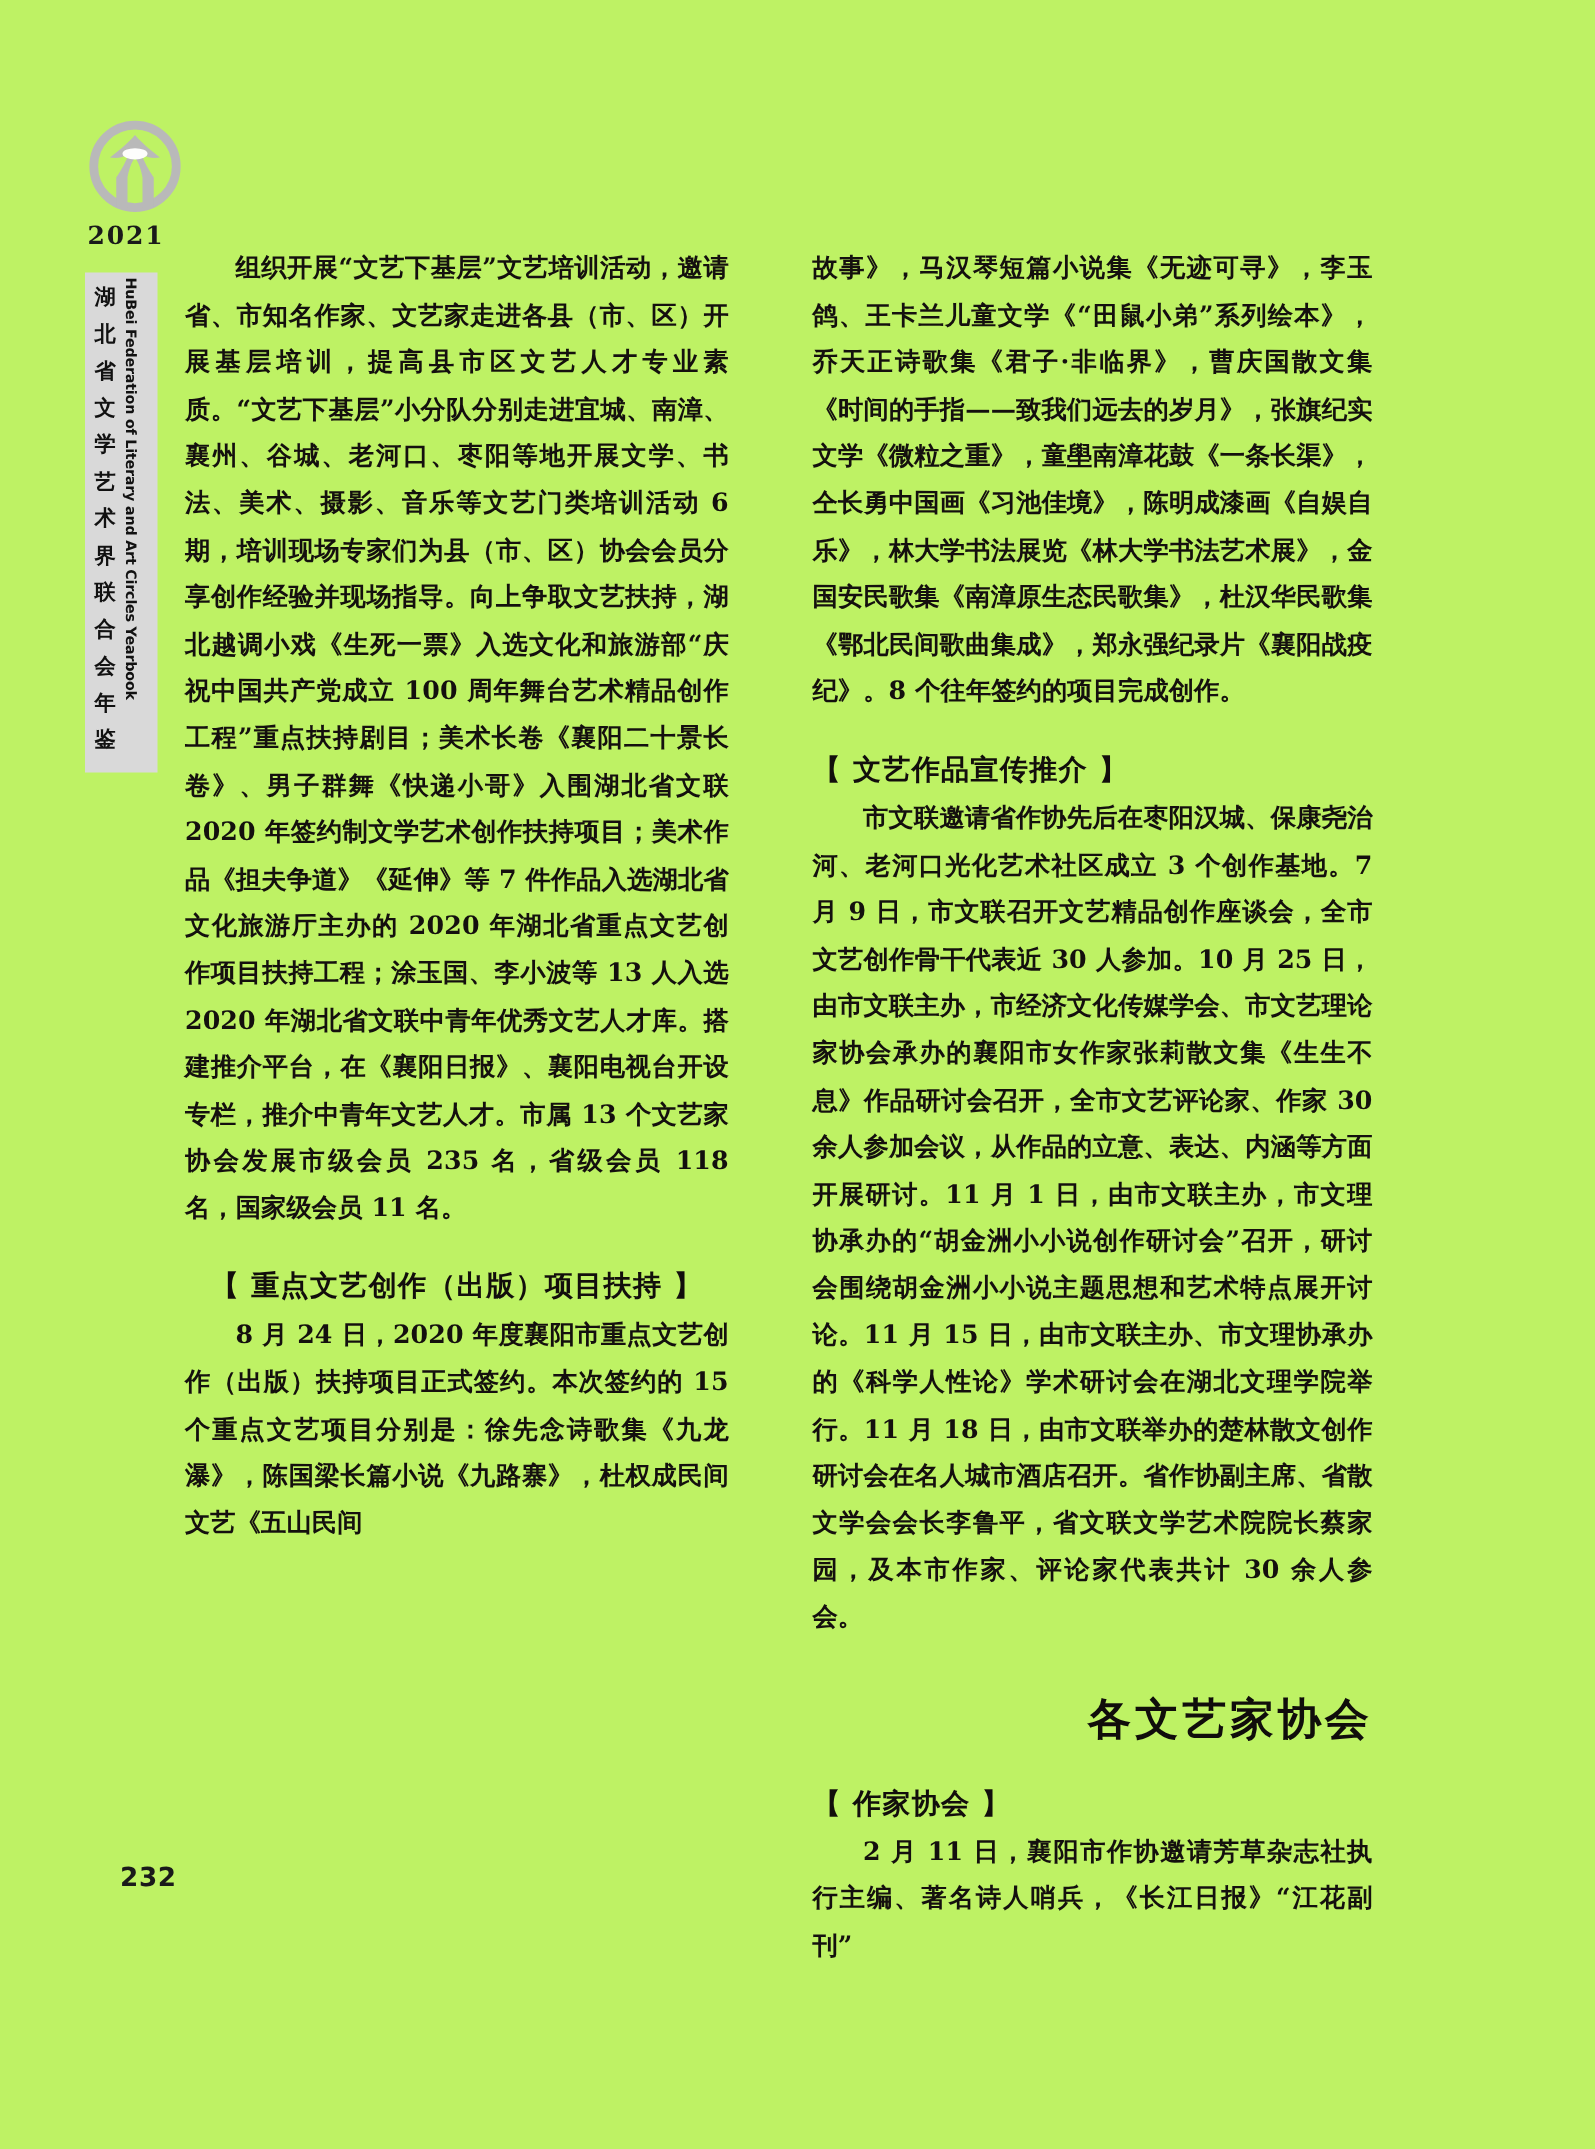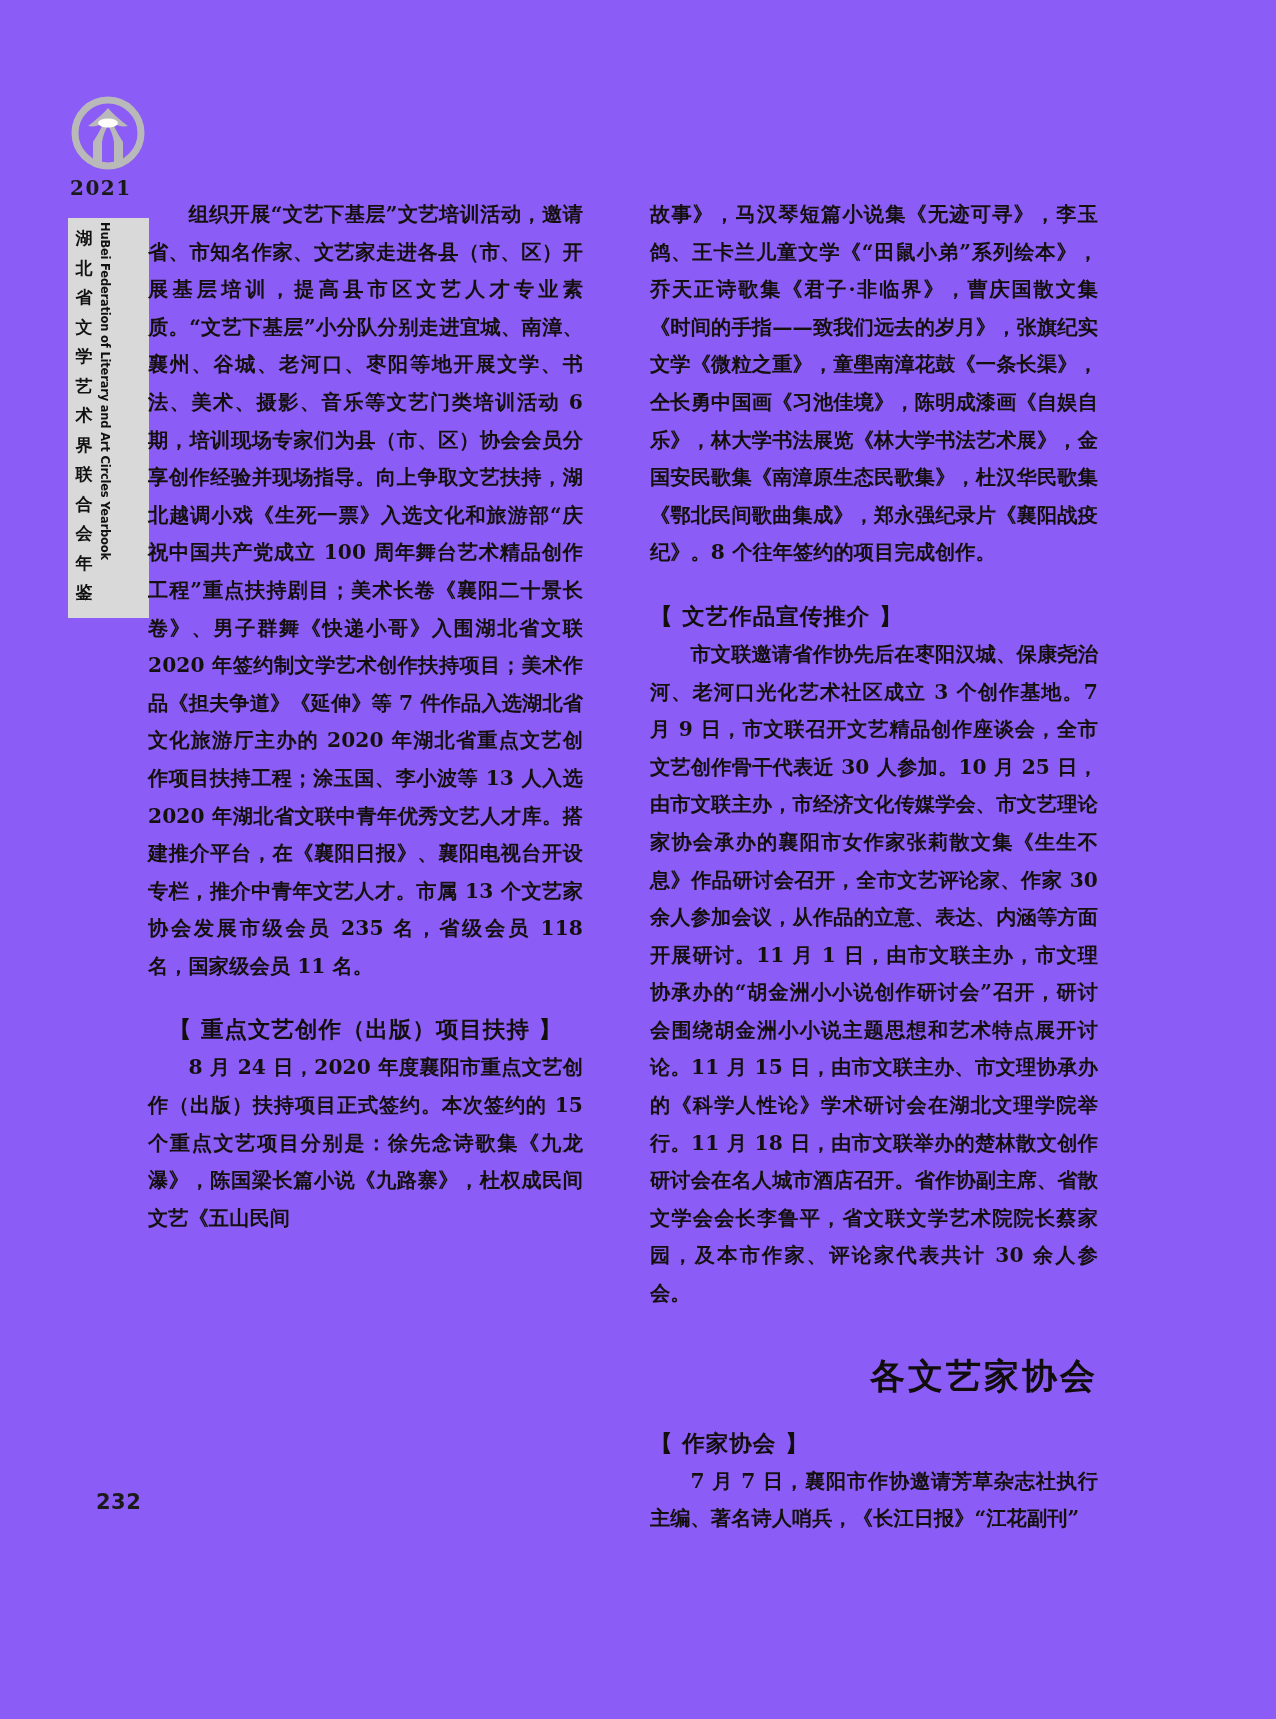--- a/index.html
+++ b/index.html
@@ -13,21 +13,21 @@
     position: relative;
     font-family: "DejaVu Serif", "Liberation Serif", serif;
     color: #17120f;
     overflow: hidden;
   }
 
   
   .page {
     position: absolute;
     inset: 0;
-    background: #8b5cf6;
+    background: #bef264;
   }
 
   
   .margin-col {
     position: absolute;
     left: 62px;
     top: 96px;
     width: 92px;
   }
   .logo-wrap {
@@ -43,21 +43,21 @@
     font-size: 20px;
     letter-spacing: 1.5px;
     color: #1a1a1a;
     margin-left: 8px;
     margin-top: 2px;
   }
 
   .vbar {
     margin-top: 18px;
     margin-left: 6px;
-    width: 81px;
+    width: 58px;
     height: 400px;
     background: #d9d9d9;
     position: relative;
   }
   .vbar-cn {
     position: absolute;
     left: 2px;
     top: 6px;
     width: 28px;
     font-family: "DejaVu Sans", "Liberation Sans", sans-serif;
@@ -180,16 +180,16 @@
   <div class="col col-right">
 
     <p class="body noindent">故事》，马汉琴短篇小说集《无迹可寻》，李玉鸽、王卡兰儿童文学《“田鼠小弟”系列绘本》，乔天正诗歌集《君子·非临界》，曹庆国散文集《时间的手指——致我们远去的岁月》，张旗纪实文学《微粒之重》，童壆南漳花鼓《一条长渠》，仝长勇中国画《习池佳境》，陈明成漆画《自娱自乐》，林大学书法展览《林大学书法艺术展》，金国安民歌集《南漳原生态民歌集》，杜汉华民歌集《鄂北民间歌曲集成》，郑永强纪录片《襄阳战疫纪》。8 个往年签约的项目完成创作。</p>
 
     <h3 class="sec-head">【 文艺作品宣传推介 】</h3>
     <p class="body">市文联邀请省作协先后在枣阳汉城、保康尧治河、老河口光化艺术社区成立 3 个创作基地。7 月 9 日，市文联召开文艺精品创作座谈会，全市文艺创作骨干代表近 30 人参加。10 月 25 日，由市文联主办，市经济文化传媒学会、市文艺理论家协会承办的襄阳市女作家张莉散文集《生生不息》作品研讨会召开，全市文艺评论家、作家 30 余人参加会议，从作品的立意、表达、内涵等方面开展研讨。11 月 1 日，由市文联主办，市文理协承办的“胡金洲小小说创作研讨会”召开，研讨会围绕胡金洲小小说主题思想和艺术特点展开讨论。11 月 15 日，由市文联主办、市文理协承办的《科学人性论》学术研讨会在湖北文理学院举行。11 月 18 日，由市文联举办的楚林散文创作研讨会在名人城市酒店召开。省作协副主席、省散文学会会长李鲁平，省文联文学艺术院院长蔡家园，及本市作家、评论家代表共计 30 余人参会。</p>
 
     <h2 class="major-head">各文艺家协会</h2>
 
     <h3 class="sec-head">【 作家协会 】</h3>
-    <p class="body">7 月 7 日，襄阳市作协邀请芳草杂志社执行主编、著名诗人哨兵，《长江日报》“江花副刊”</p>
+    <p class="body">2 月 11 日，襄阳市作协邀请芳草杂志社执行主编、著名诗人哨兵，《长江日报》“江花副刊”</p>
   </div>
 
 </div>
 
 </body></html>

